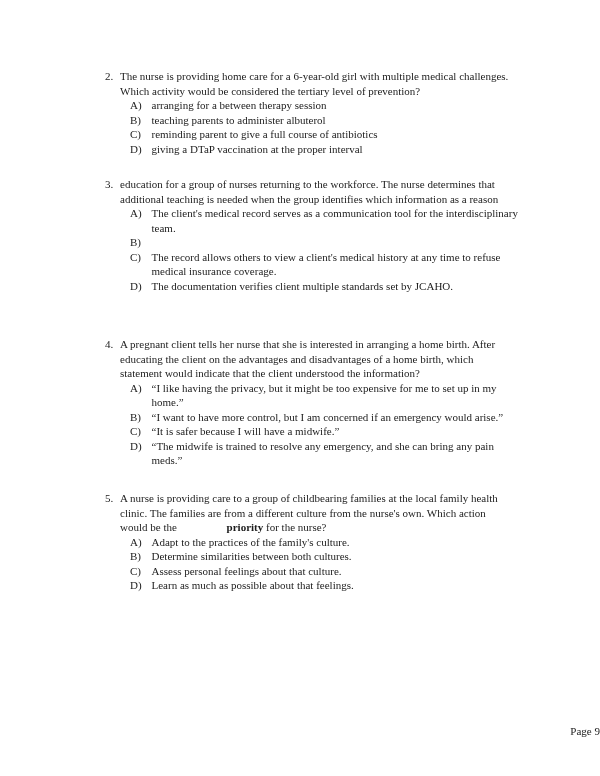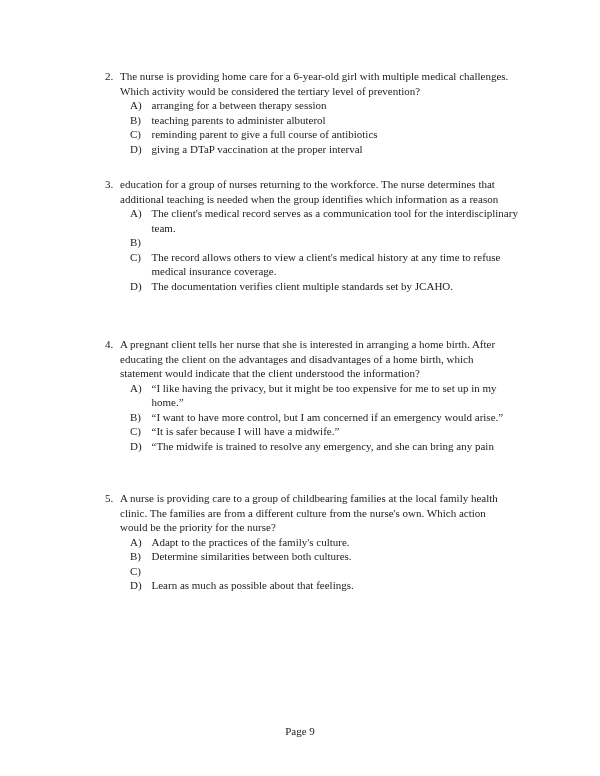--- a/index.html
+++ b/index.html
@@ -30,27 +30,27 @@
   .question:nth-child(3) { top: 337px; }
   .question:nth-child(4) { top: 491px; }
   .stem { display: flex; }
   .qnum { width: 15px; flex: none; }
   .stem-lines { flex: none; }
   .options { padding-left: 25px; }
   .option { display: flex; }
   .letter { width: 21.5px; flex: none; }
   .opt-lines { flex: none; }
   .line { white-space: nowrap; }
-  .b { font-weight: normal; }
+  .b { font-weight: bold; margin-left: 47px; }
   .footer {
     position: absolute;
     left: 0;
     top: 724px;
     width: 600px;
-    text-align: center;
+    text-align: right;
   }
 </style>
 </head>
 <body>
 
 <div class="page">
   <div class="questions" id="questions">
       <div class="question">
         <div class="stem">
           <div class="qnum">2.</div>
@@ -146,20 +146,21 @@
           <div class="option">
             <div class="letter">C)</div>
             <div class="opt-lines">
               <div class="line">“It is safer because I will have a midwife.”</div>
             </div>
           </div>
           <div class="option">
             <div class="letter">D)</div>
             <div class="opt-lines">
               <div class="line">“The midwife is trained to resolve any emergency, and she can bring any pain</div>
+              <div class="line">meds.”</div>
             </div>
           </div>
         </div>
       </div>
       <div class="question">
         <div class="stem">
           <div class="qnum">5.</div>
           <div class="stem-lines">
             <div class="line">A nurse is providing care to a group of childbearing families at the local family health</div>
             <div class="line">clinic. The families are from a different culture from the nurse's own. Which action</div>
@@ -174,20 +175,23 @@
             </div>
           </div>
           <div class="option">
             <div class="letter">B)</div>
             <div class="opt-lines">
               <div class="line">Determine similarities between both cultures.</div>
             </div>
           </div>
           <div class="option">
             <div class="letter">C)</div>
+            <div class="opt-lines">
+              <div class="line">Assess personal feelings about that culture.</div>
+            </div>
           </div>
           <div class="option">
             <div class="letter">D)</div>
             <div class="opt-lines">
               <div class="line">Learn as much as possible about that feelings.</div>
             </div>
           </div>
         </div>
       </div>
     </div>

